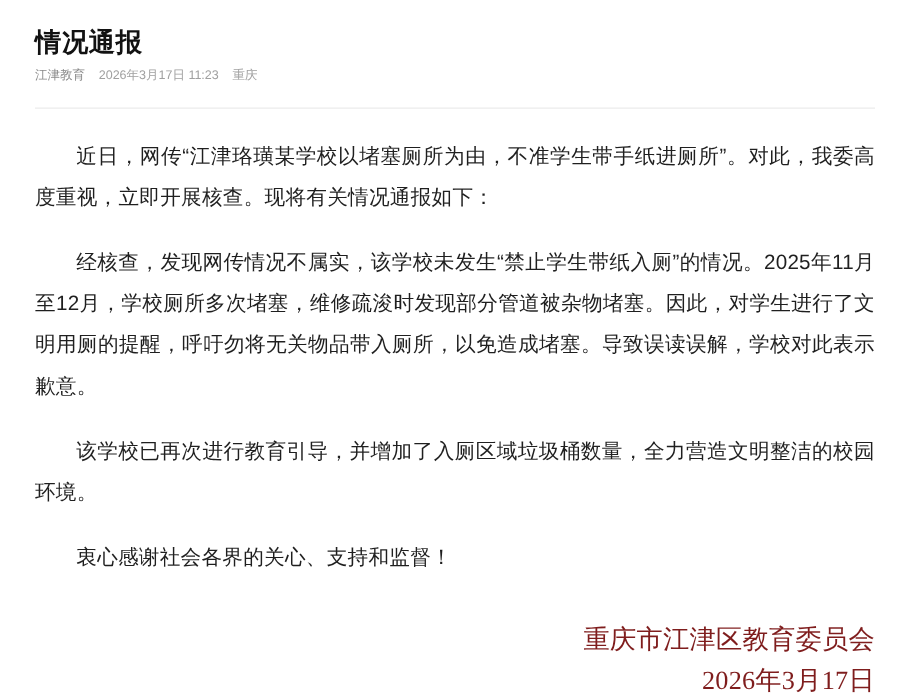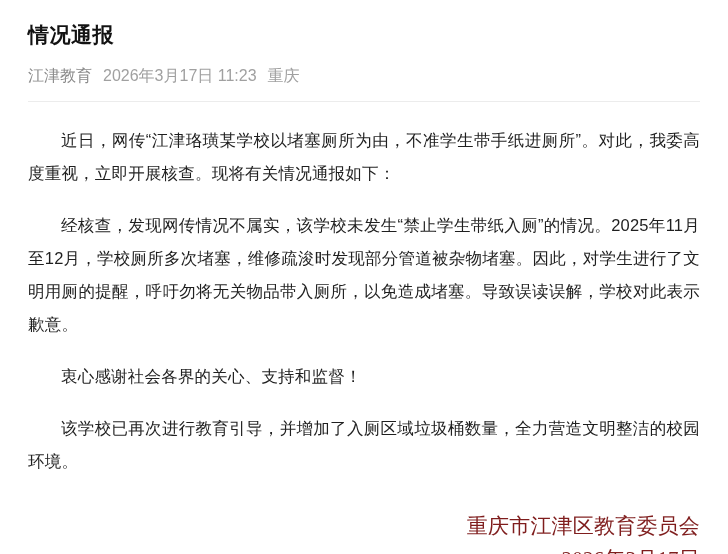--- a/index.html
+++ b/index.html
@@ -23,22 +23,22 @@
   }
   .title {
     font-size: 21px;
     font-weight: bold;
     line-height: 30px;
     letter-spacing: 0.5px;
     color: #121212;
     margin: 0 0 0 0;
   }
   .meta {
-    margin-top: 17px;
-    font-size: 16px;
+    margin-top: 2px;
+    font-size: 10px;
     color: #9b9b9b;
     line-height: 18px;
     display: flex;
     align-items: center;
     gap: 11px;
     white-space: nowrap;
   }
   .meta .source {
     color: #8a8a8a;
   }
@@ -90,22 +90,22 @@
     <span class="source">江津教育</span>
     <span class="time">2026年3月17日 11:23</span>
     <span class="place">重庆</span>
   </div>
 
   <div class="divider"></div>
 
   <div class="body">
     <p>近日，网传“江津珞璜某学校以堵塞厕所为由，不准学生带手纸进厕所”。对此，我委高度重视，立即开展核查。现将有关情况通报如下：</p>
     <p>经核查，发现网传情况不属实，该学校未发生“禁止学生带纸入厕”的情况。2025年11月至12月，学校厕所多次堵塞，维修疏浚时发现部分管道被杂物堵塞。因此，对学生进行了文明用厕的提醒，呼吁勿将无关物品带入厕所，以免造成堵塞。导致误读误解，学校对此表示歉意。</p>
+    <p>该学校已再次进行教育引导，并增加了入厕区域垃圾桶数量，全力营造文明整洁的校园环境。</p>
     <p>衷心感谢社会各界的关心、支持和监督！</p>
-    <p>该学校已再次进行教育引导，并增加了入厕区域垃圾桶数量，全力营造文明整洁的校园环境。</p>
   </div>
 
   <div class="signature">
     <div>重庆市江津区教育委员会</div>
     <div>2026年3月17日</div>
   </div>
 
 </div>
 
 </body></html>

